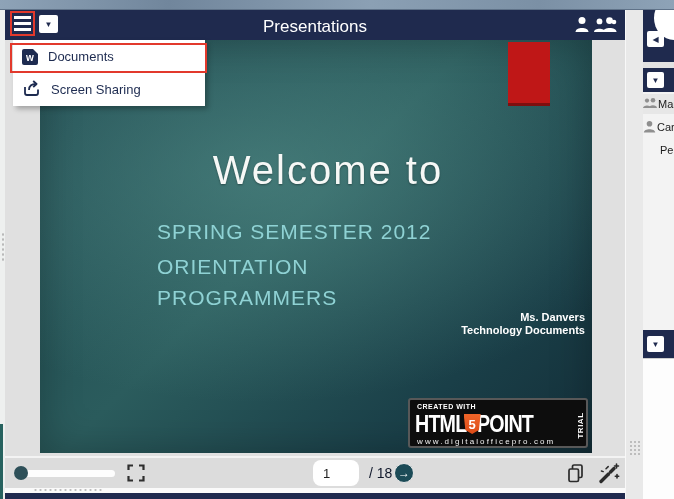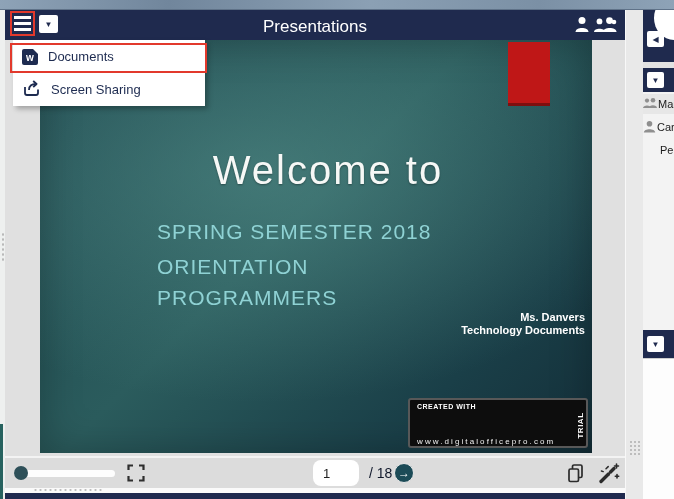--- a/index.html
+++ b/index.html
@@ -159,30 +159,35 @@
             <circle cx="20" cy="6" r="2.3" fill="#fff"></circle>
           </svg>
       </span>
     </div>
   </div>
 
   <div class="abs" id="content-bg"></div>
   <div class="abs" id="slide">
     <div class="abs" id="slide-red-rect"></div>
     <div class="abs" id="slide-title">Welcome to</div>
-    <div class="abs slide-sub" id="slide-sub1">SPRING SEMESTER 2018</div>
+    <div class="abs slide-sub" id="slide-sub1">SPRING SEMESTER 2012</div>
     <div class="abs slide-sub" id="slide-sub2">ORIENTATION</div>
     <div class="abs slide-sub" id="slide-sub3">PROGRAMMERS</div>
     <div class="abs" id="slide-credits">
       <div>Ms. Danvers</div>
       <div>Technology Documents</div>
     </div>
 
     <div class="abs" id="badge">
       <div class="abs" id="badge-createdwith">CREATED WITH</div>
+      <div class="abs" id="badge-row">
+        <span class="badge-word">HTML</span>
+        <span id="badge-shield">5</span>
+        <span class="badge-word">POINT</span>
+      </div>
       <div class="abs" id="badge-url">www.digitalofficepro.com</div>
       <div class="abs" id="badge-trial">TRIAL</div>
     </div>
   </div>
 
   <div class="abs" id="dropdown-menu">
     <div class="menu-row" id="menu-row-documents">
       <span id="word-icon">
           <span>w</span>
         </span>

